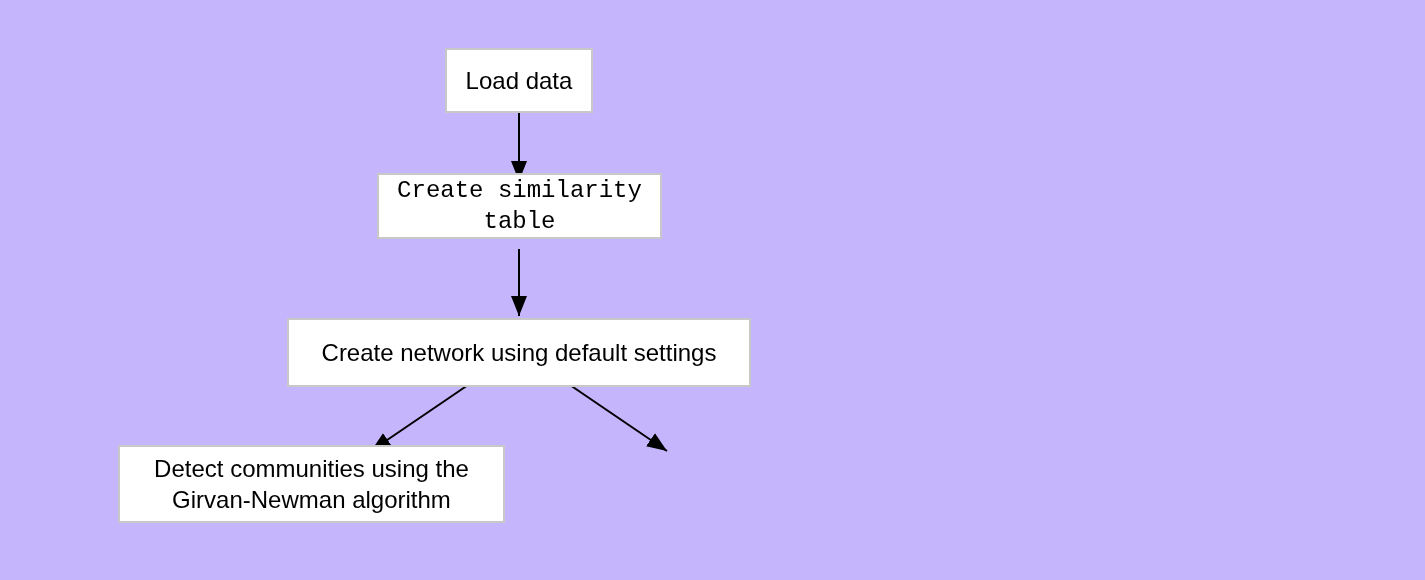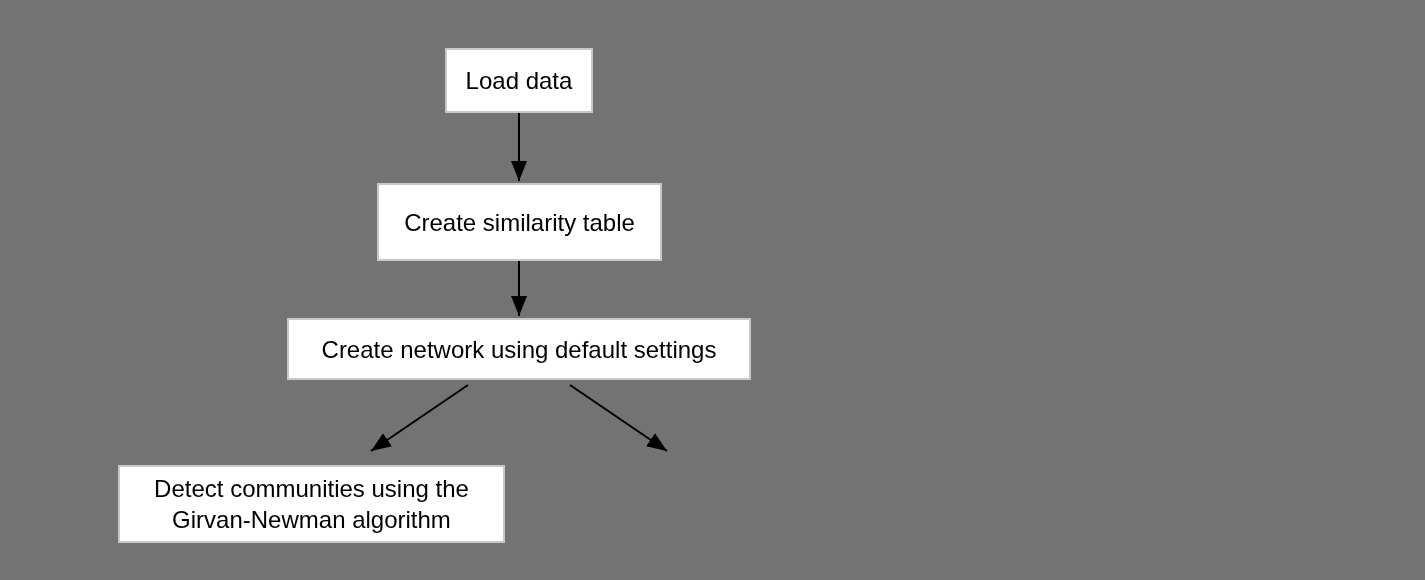--- a/index.html
+++ b/index.html
@@ -4,21 +4,21 @@
 <style>
   html, body {
     margin: 0;
     padding: 0;
     background: #ffffff;
   }
   #canvas {
     position: relative;
     width: 1425px;
     height: 580px;
-    background: #737373;
+    background: #c4b5fd;
     font-family: "Liberation Sans", "DejaVu Sans", sans-serif;
     overflow: hidden;
   }
   #edges {
     position: absolute;
     left: 0;
     top: 0;
     width: 1425px;
     height: 580px;
     pointer-events: none;
@@ -31,23 +31,23 @@
     color: #000000;
     display: flex;
     align-items: center;
     justify-content: center;
     text-align: center;
     font-size: 24px;
     line-height: 31px;
     padding: 0 8px;
   }
   #node-load-data                 { left: 445px; top: 48px;  width: 148px; height: 65px; }
-  #node-create-similarity-table   { left: 377px; top: 183px; width: 285px; height: 78px; }
-  #node-create-network            { left: 287px; top: 318px; width: 464px; height: 62px; }
-  #node-detect-girvan-newman      { left: 118px; top: 465px; width: 387px; height: 78px; }
+  #node-create-similarity-table   { left: 377px; top: 173px; width: 285px; height: 66px; font-family: Liberation Mono, monospace; }
+  #node-create-network            { left: 287px; top: 318px; width: 464px; height: 69px; }
+  #node-detect-girvan-newman      { left: 118px; top: 445px; width: 387px; height: 78px; }
   #node-detect-clique-percolation { left: 535px; top: 454px; width: 383px; height: 76px; }
 </style>
 </head>
 <body>
 
 <div id="canvas">
 
   <svg id="edges" width="1425" height="580" viewBox="0 0 1425 580" xmlns="http://www.w3.org/2000/svg">
     <defs>
       <marker id="arrowhead" markerWidth="10" markerHeight="8" refX="10" refY="4" orient="auto" markerUnits="strokeWidth">

